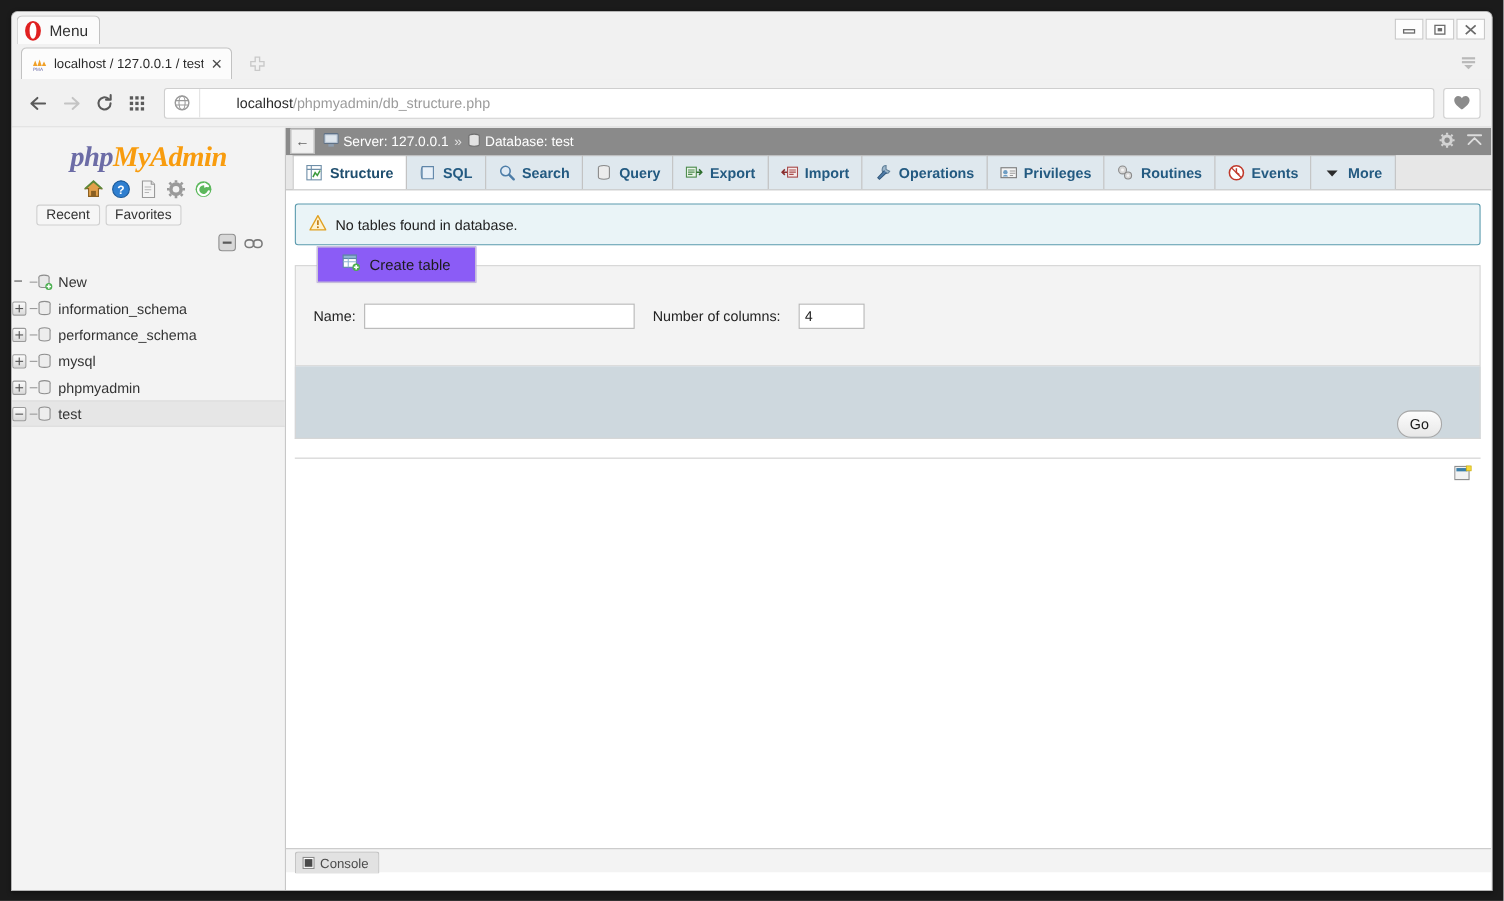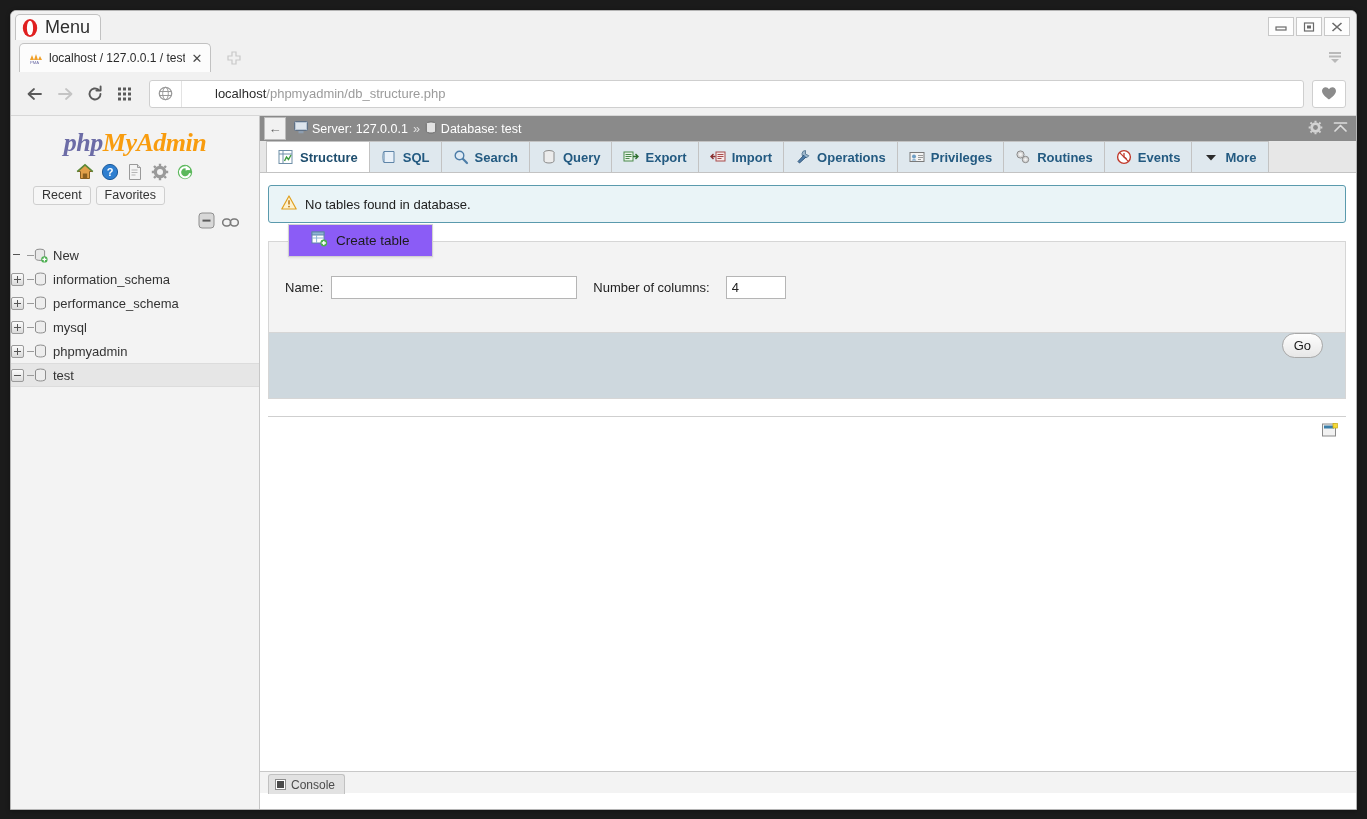--- a/index.html
+++ b/index.html
@@ -35,21 +35,21 @@
   }
   .opera-menu-btn {
     position: absolute; left: 4px; top: 3px;
     height: 26px; min-width: 72px;
     display: flex; align-items: center; gap: 5px;
     padding: 0 10px 0 4px;
     background: #fbfbfb;
     border: 1px solid #c2c2c2;
     border-bottom: none;
     border-radius: 5px 5px 0 0;
-    font-size: 18px; color: #303030;
+    font-size: 14px; color: #303030;
     cursor: default;
   }
   .opera-logo {
     width: 20px; height: 20px;
     display: block;
   }
   .win-controls {
     position: absolute; right: 6px; top: 6px;
     display: flex; gap: 2px;
   }
@@ -321,22 +321,22 @@
     font-family: "Liberation Sans", sans-serif;
   }
   #tbl-name { width: 246px; }
   #tbl-cols { width: 60px; margin-left: 8px; }
   .form-row .gap { width: 16px; }
   .fieldset-footer {
     border: 1px solid #d6d6d6;
     border-top: none;
     background: #ced8de;
     height: 66px;
-    display: flex; align-items: flex-start; justify-content: flex-end;
-    padding-right: 22px;
+    display: flex; align-items: flex-end; justify-content: flex-end;
+    padding-right: 34px;
   }
   .go-btn {
     min-width: 40px; height: 25px;
     padding: 0 11px;
     background: linear-gradient(#fdfdfd,#e7e7e7);
     border: 1px solid #a8a8a8;
     border-radius: 13px;
     font-size: 13px; color: #1a1a1a;
     font-family: "Liberation Sans", sans-serif;
   }

